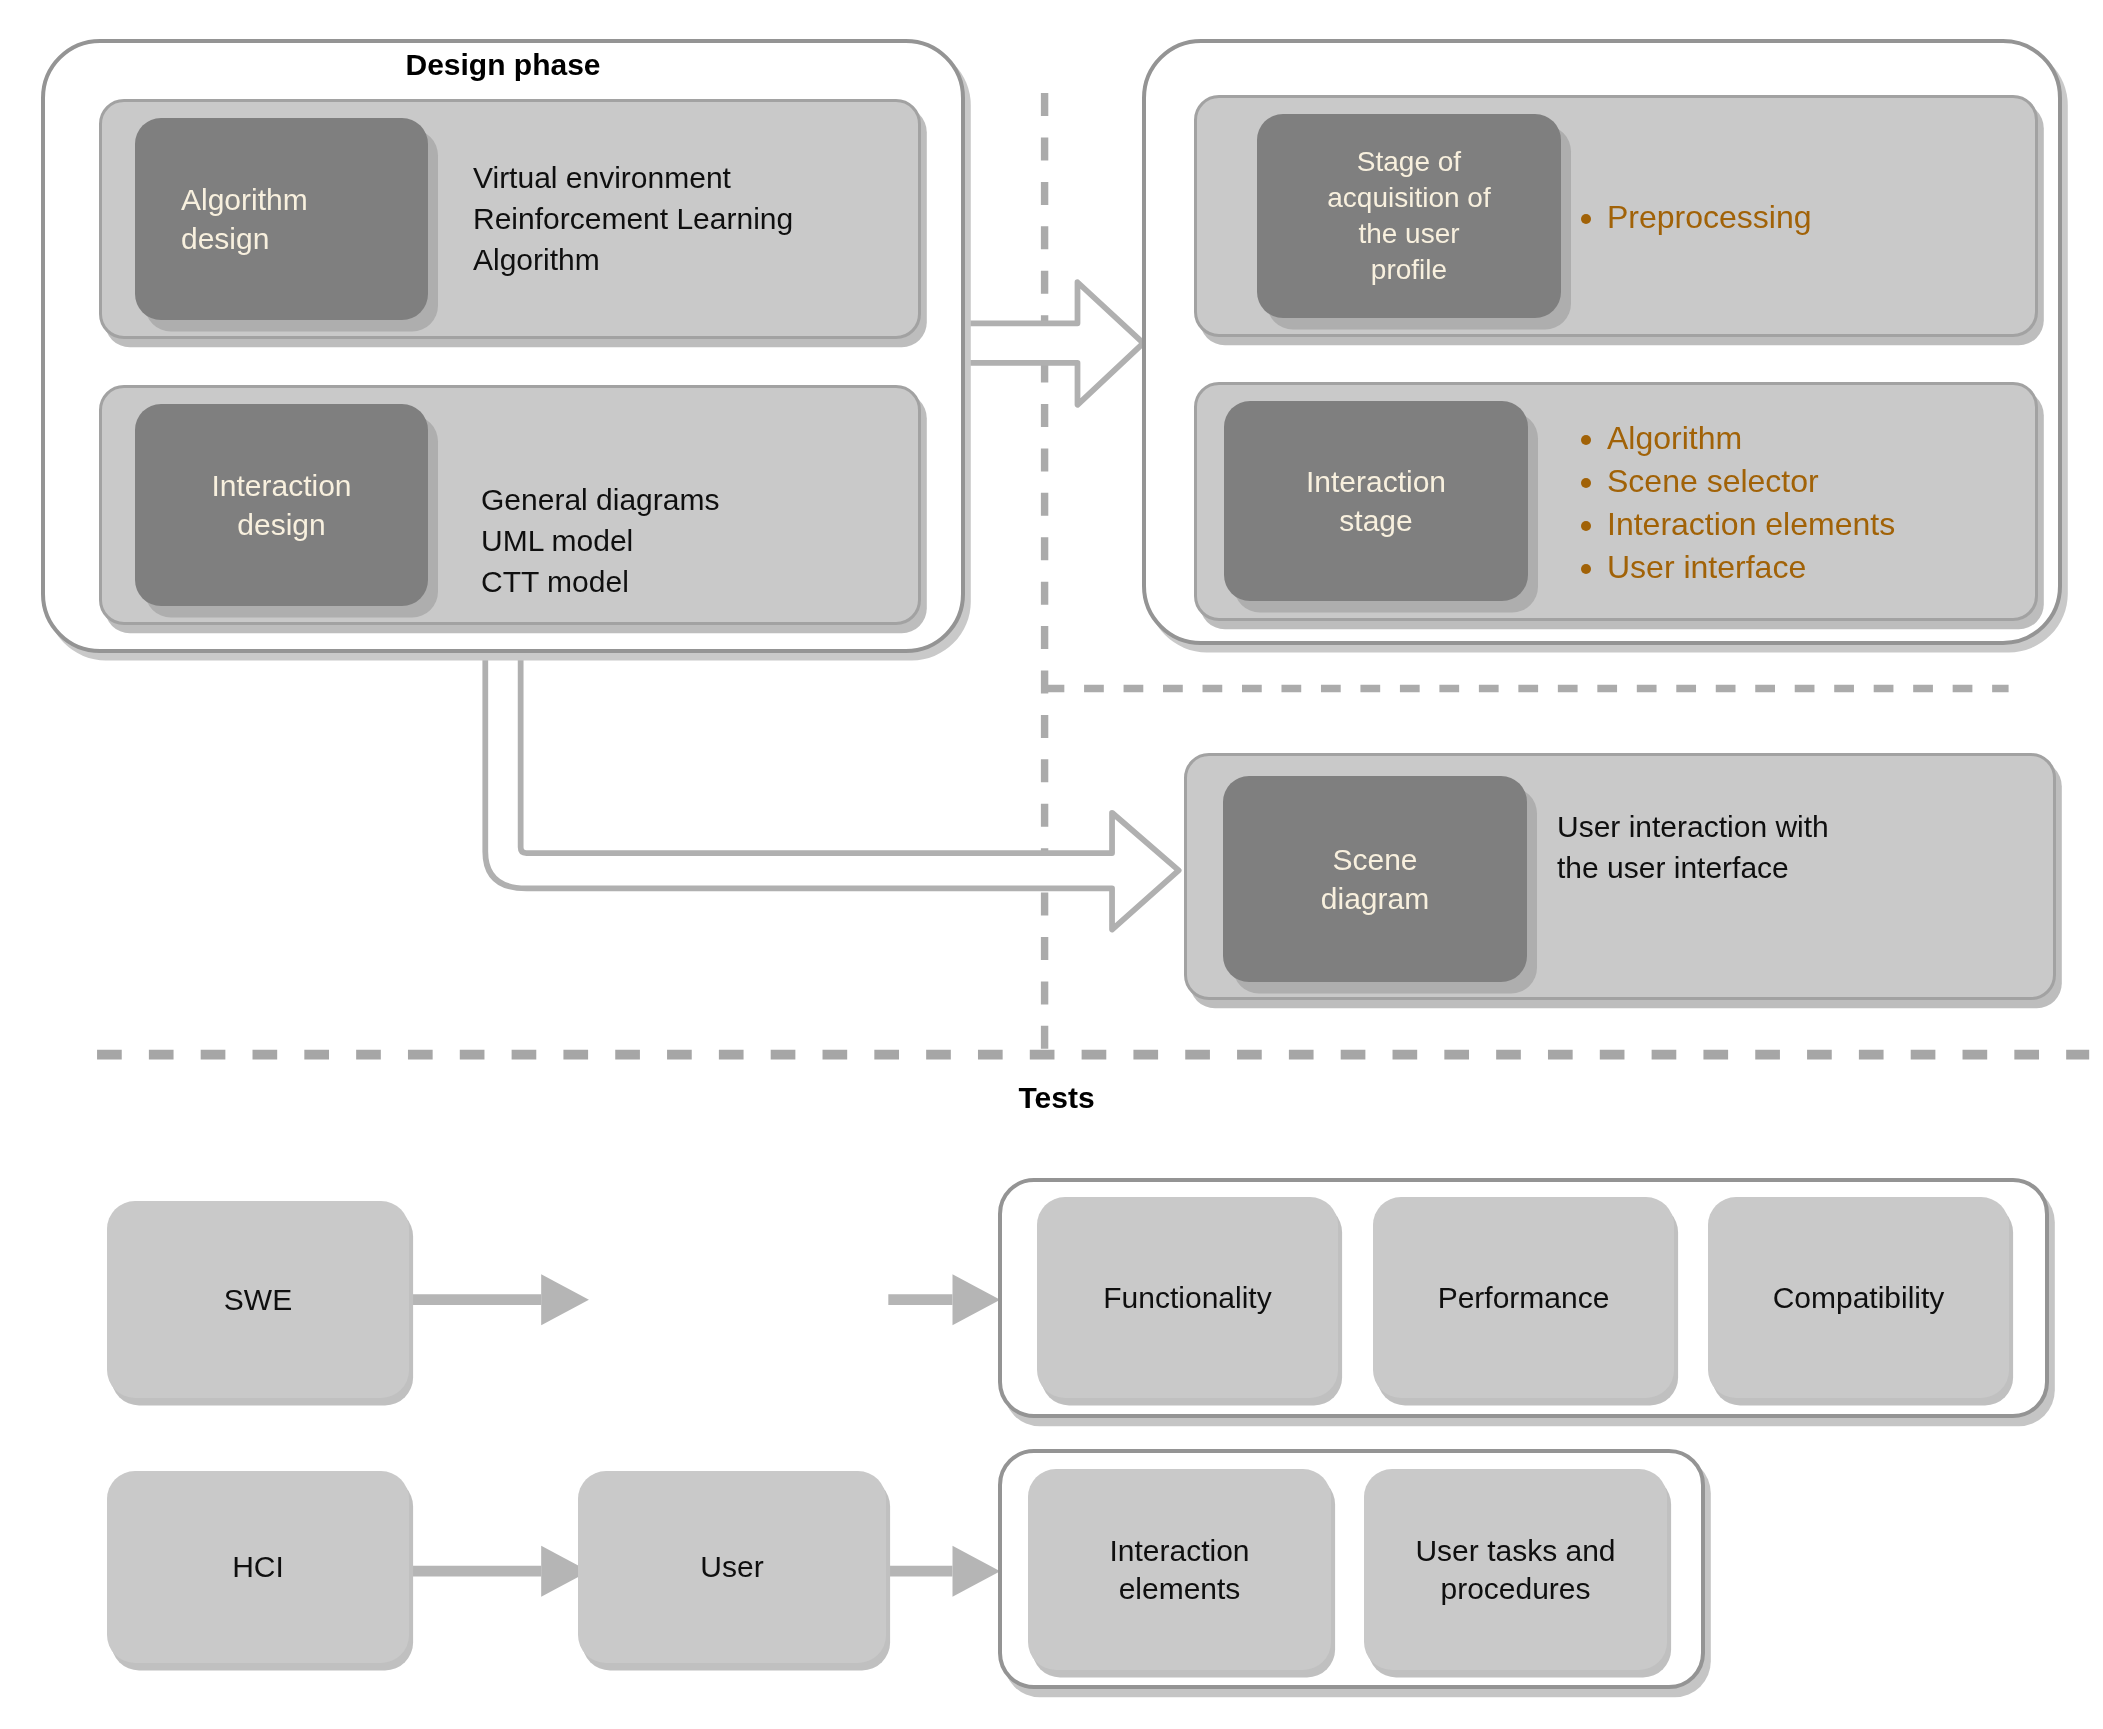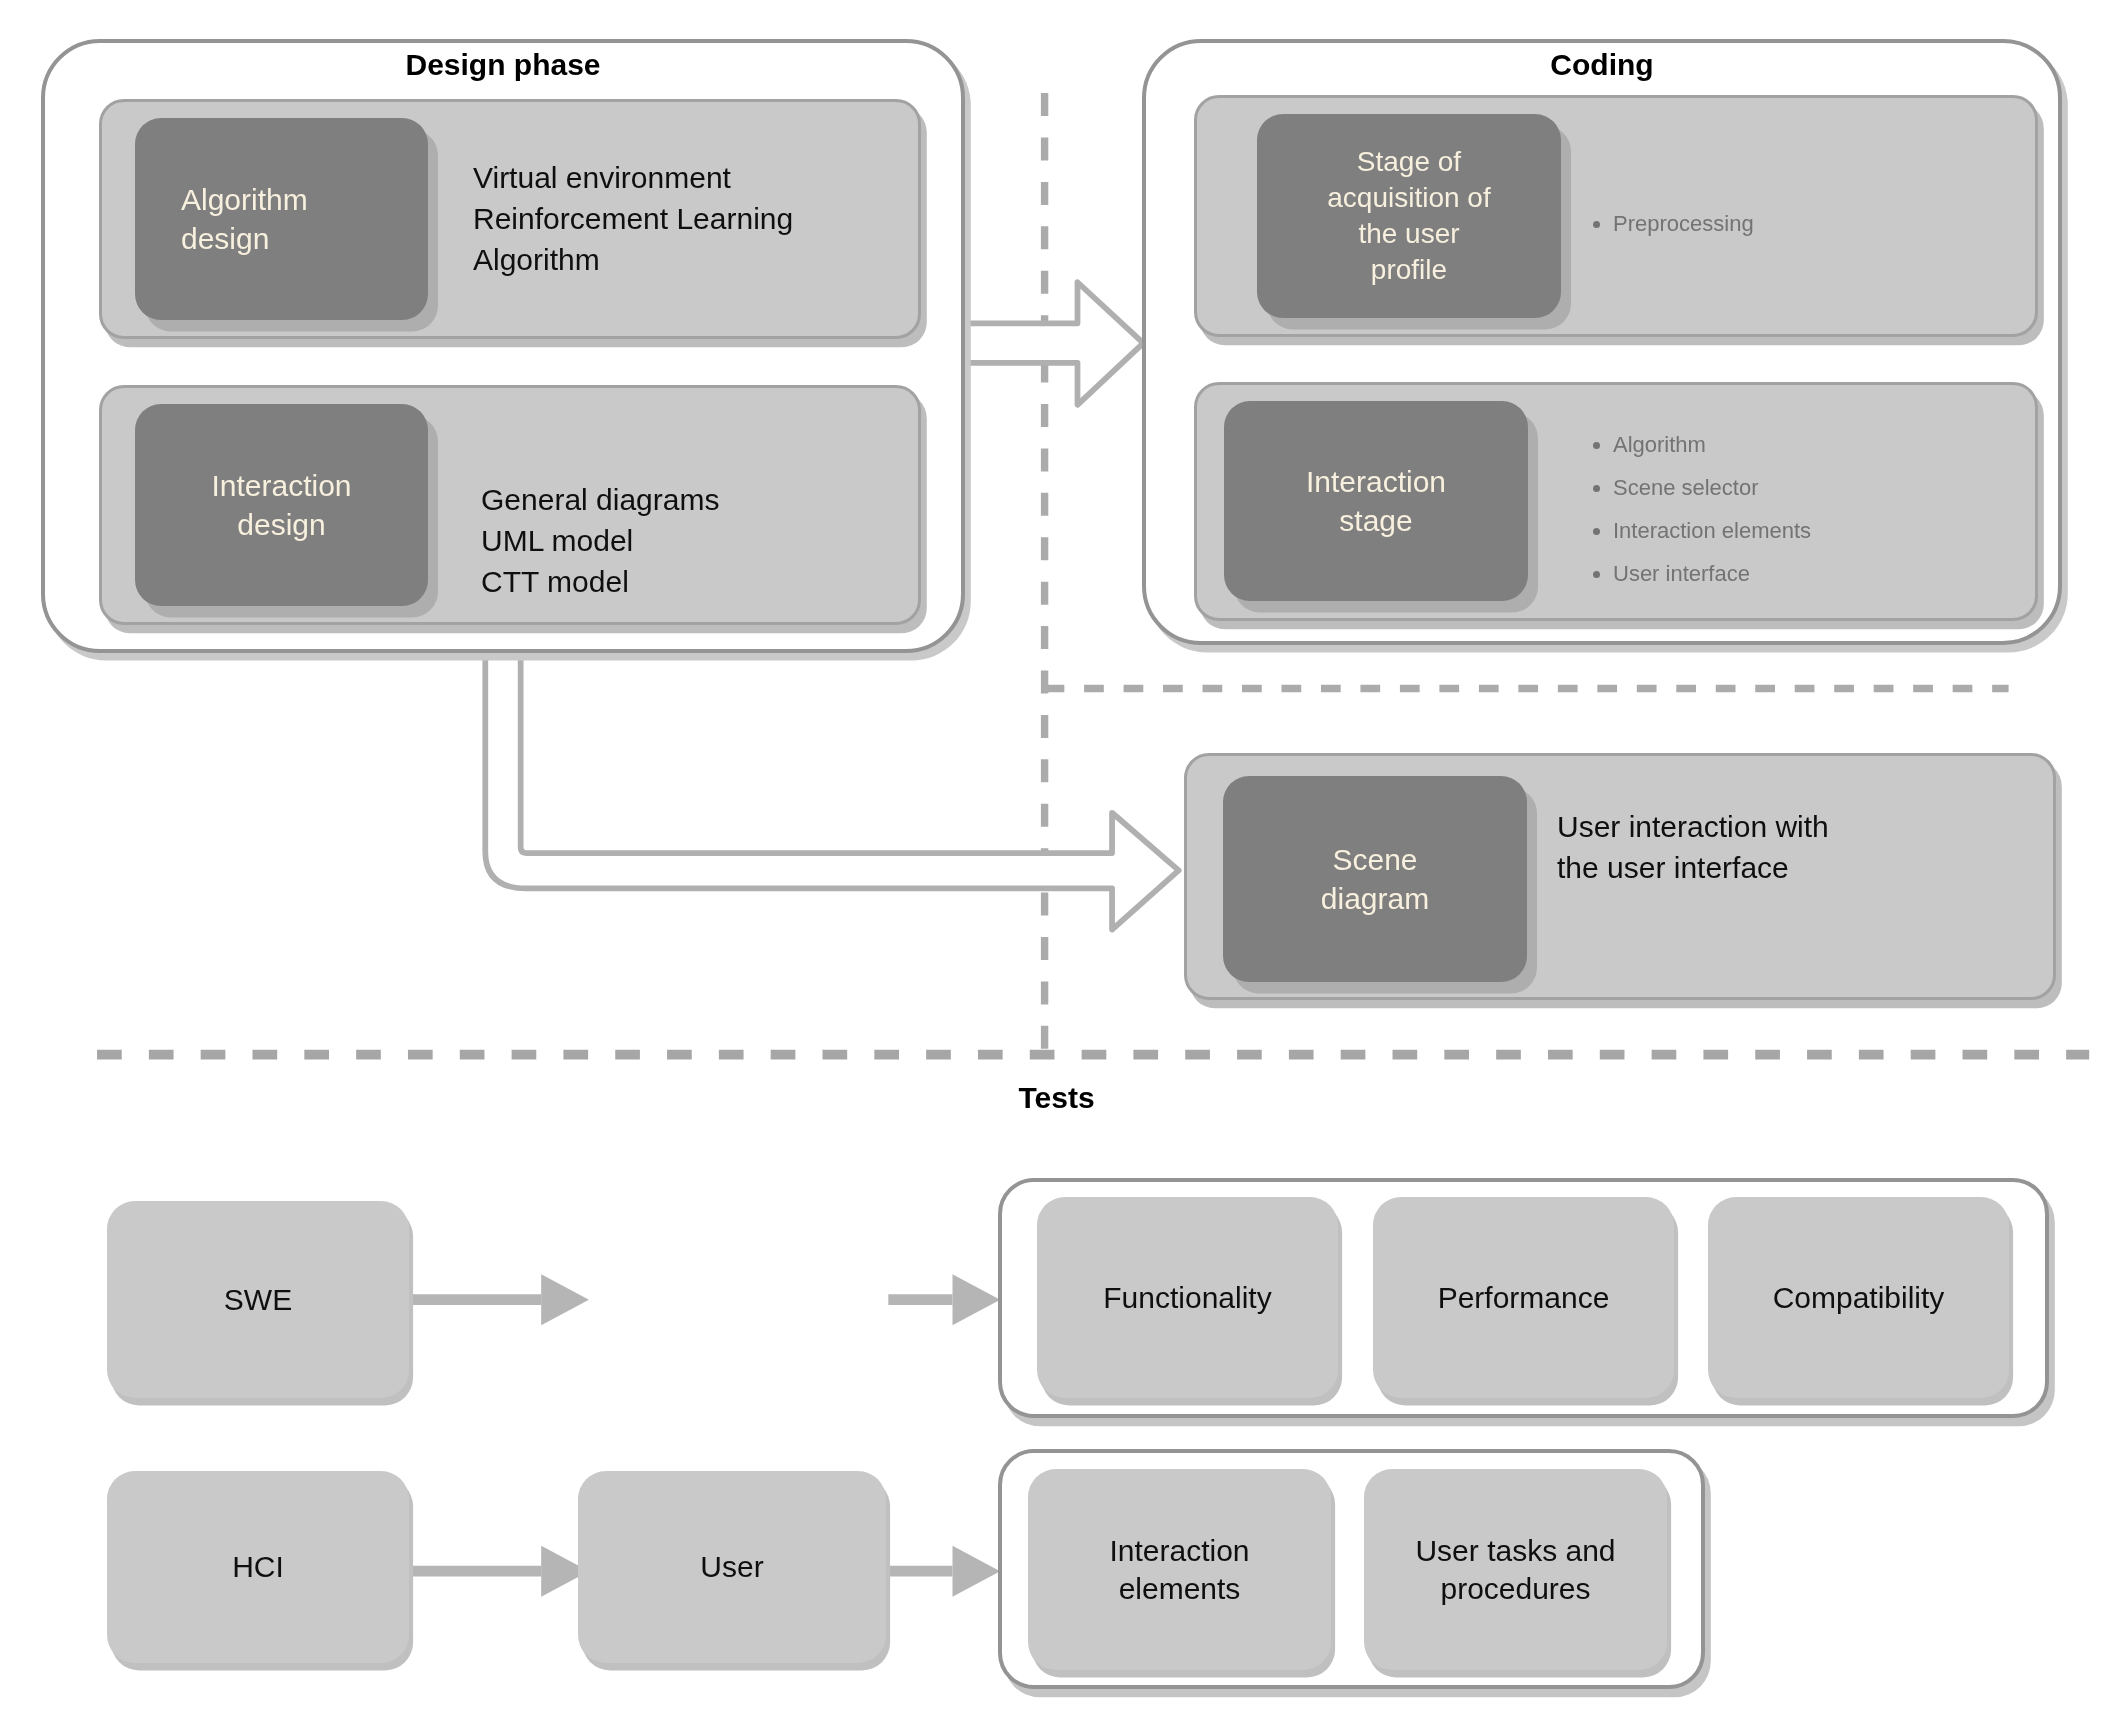--- a/index.html
+++ b/index.html
@@ -52,23 +52,23 @@
     box-shadow:4.1px 7.4px 0 #c0c0c0;
     display:flex;align-items:center;justify-content:center;
     text-align:center;
     font-size:30px;line-height:38px;color:#0f0f0f;
   }
   .details{
     font-size:30px;line-height:41px;color:#0f0f0f;
   }
   .prel{white-space:pre-line;}
   ul.bullets{
-    margin:8px;padding:0 0 0 28px;
+    margin:2px;padding:0 0 0 28px;
     list-style:disc;
-    font-size:22px;line-height:43px;color:#737373;
+    font-size:32px;line-height:43px;color:#a16207;
   }
 </style>
 </head>
 <body>
 
 <div id="canvas">
 
   <svg class="layer" width="2104" height="1730" viewBox="0 0 2558 2103">
 
     <line x1="1270" y1="113" x2="1270" y2="1282" stroke="#ababab" stroke-width="9" stroke-dasharray="28 26"></line>
@@ -111,21 +111,20 @@
 Algorithm</div>
 
   <div class="abs z1 lightbox" style="left:99px;top:385px;width:822px;height:240px;"></div>
   <div class="abs z1 darkbox prel" style="left:135px;top:404px;width:293px;height:202px;">Interaction
 design</div>
   <div class="abs z1 details prel" style="left:481px;top:443px;width:444px;margin-top:36px;">General diagrams
 UML model
 CTT model</div>
 
   <div class="abs z1 container" style="left:1142px;top:39px;width:920px;height:606px;"></div>
-  <div class="abs z1 section-title" style="left:1142px;top:46px;width:920px;">Coding</div>
 
   <div class="abs z1 lightbox" style="left:1194px;top:95px;width:844px;height:242px;"></div>
   <div class="abs z1 darkbox prel" style="left:1224px;top:114px;width:304px;height:204px;font-size:28px;line-height:36px;margin-left:33px;">Stage of
 acquisition of
 the user
 profile</div>
   <ul class="abs z1 bullets" style="left:1577px;top:194px;width:444px;">
       <li>Preprocessing</li>
     </ul>
 

